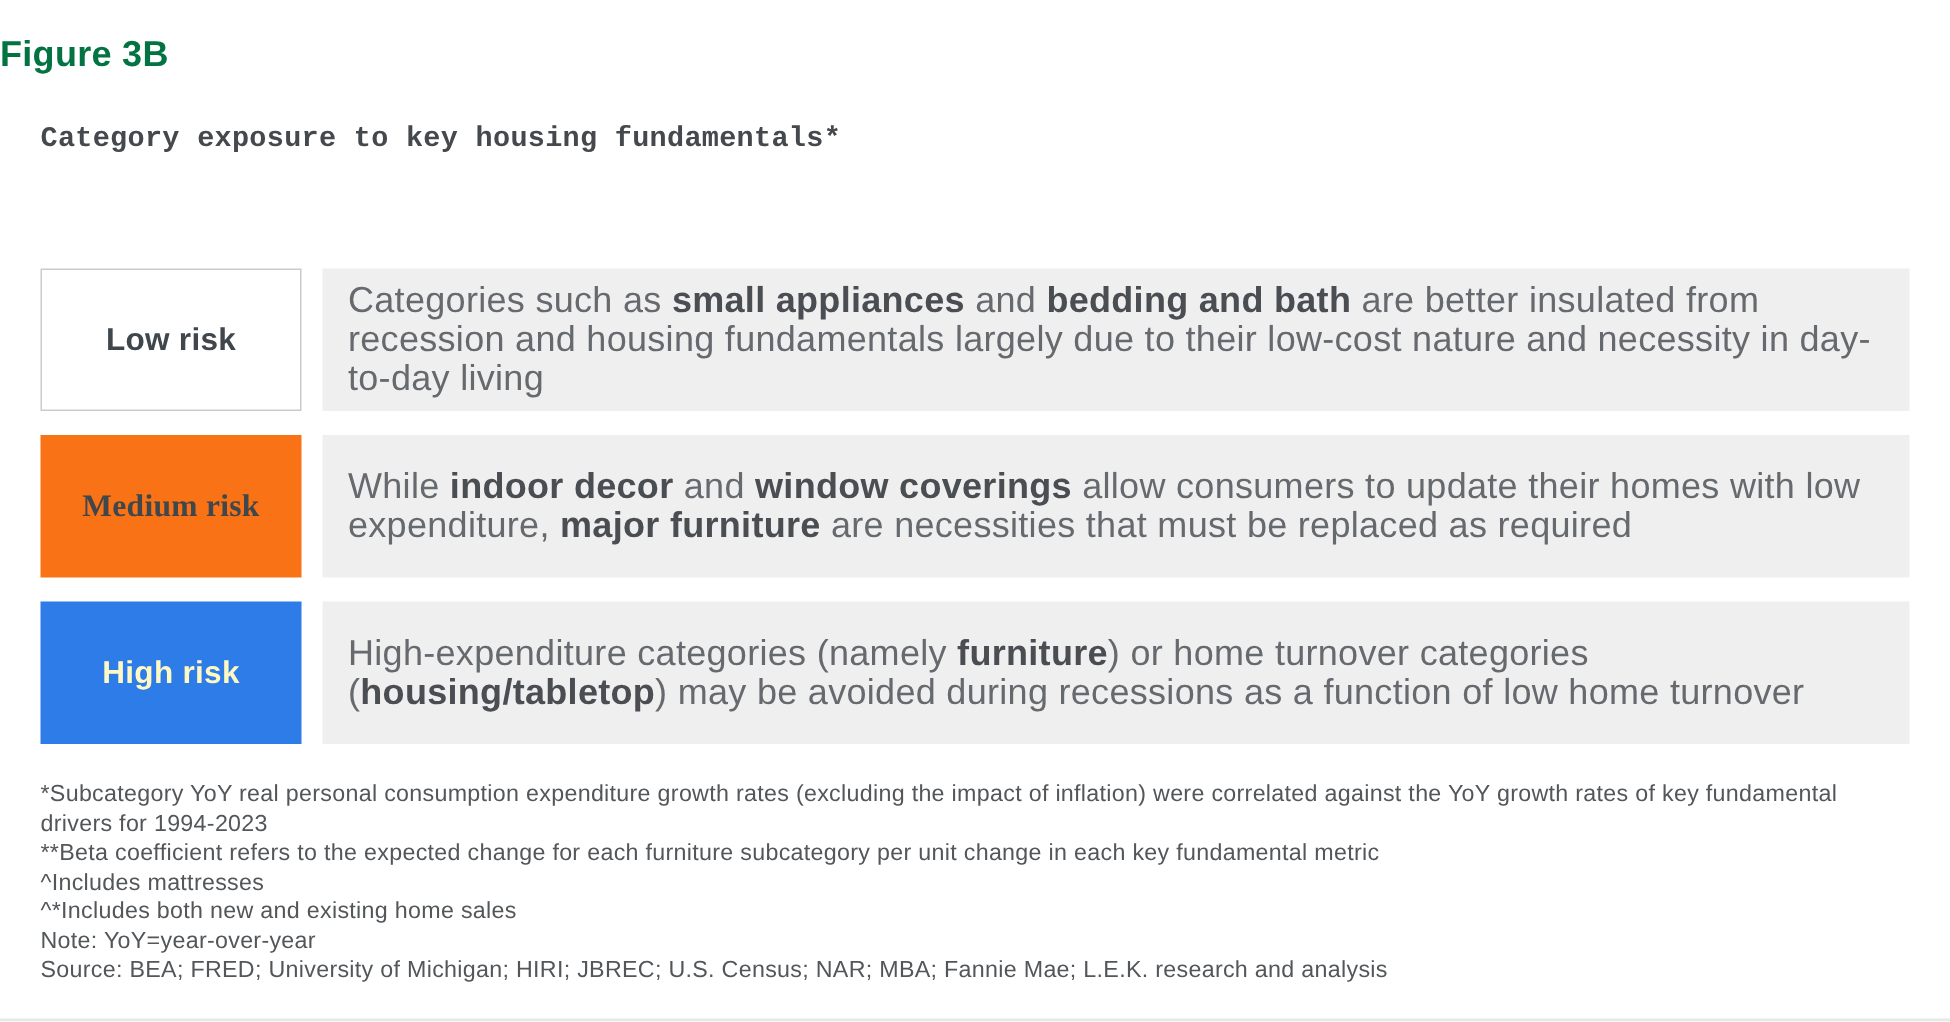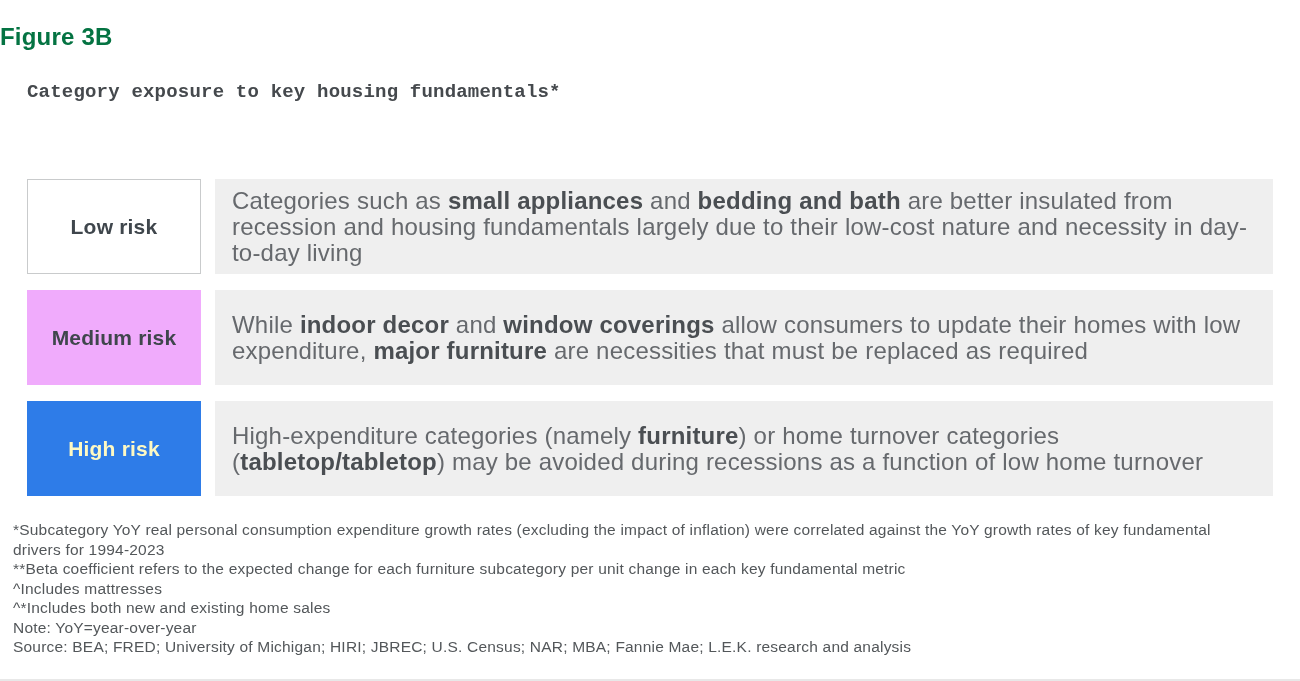--- a/index.html
+++ b/index.html
@@ -58,42 +58,43 @@
     font-size: 21px;
     font-weight: bold;
     color: #3f464c;
     letter-spacing: 0.2px;
   }
   .risk-label-box.low {
     background: #ffffff;
     border: 1px solid #c9cbcc;
   }
   .risk-label-box.medium {
-    background: #f0abfc;
+    background: #f97316;
+    font-family: Liberation Serif, serif;
   }
   .risk-label-box.high {
     background: #2e7ce8;
     color: #fef9c3;
   }
   .risk-desc-box {
     flex: 1;
     margin-left: 14px;
     background: #efefef;
     display: flex;
     align-items: center;
     padding: 0 24px 0 17px;
     font-size: 24px;
     line-height: 26px;
     color: #66696d;
     letter-spacing: 0.2px;
   }
   .risk-desc-box b { color: #4a4e52; }
   .footnotes {
     position: absolute;
-    left: 13px; top: 520px;
+    left: 27px; top: 520px;
     width: 1246px;
     font-size: 15.5px;
     line-height: 19.5px;
     color: #53575a;
     letter-spacing: 0.2px;
   }
 </style>
 </head>
 <body>
 
@@ -116,21 +117,21 @@
     <div class="risk-row">
       <div class="risk-label-box medium">Medium risk</div>
       <div class="risk-desc-box">
         <div><span>While </span><b>indoor decor</b><span> and </span><b>window coverings</b><span> allow consumers to update their homes with low expenditure, </span><b>major furniture</b><span> are necessities that must be replaced as required</span></div>
       </div>
     </div>
 
     <div class="risk-row">
       <div class="risk-label-box high">High risk</div>
       <div class="risk-desc-box">
-        <div><span>High-expenditure categories (namely </span><b>furniture</b><span>) or home turnover categories (</span><b>tabletop/tabletop</b><span>) may be avoided during recessions as a function of low home turnover</span></div>
+        <div><span>High-expenditure categories (namely </span><b>furniture</b><span>) or home turnover categories (</span><b>housing/tabletop</b><span>) may be avoided during recessions as a function of low home turnover</span></div>
       </div>
     </div>
 
   </div>
 
   <div class="footnotes">
     <div>*Subcategory YoY real personal consumption expenditure growth rates (excluding the impact of inflation) were correlated against the YoY growth rates of key fundamental drivers for 1994-2023</div>
     <div>**Beta coefficient refers to the expected change for each furniture subcategory per unit change in each key fundamental metric</div>
     <div>^Includes mattresses</div>
     <div>^*Includes both new and existing home sales</div>

